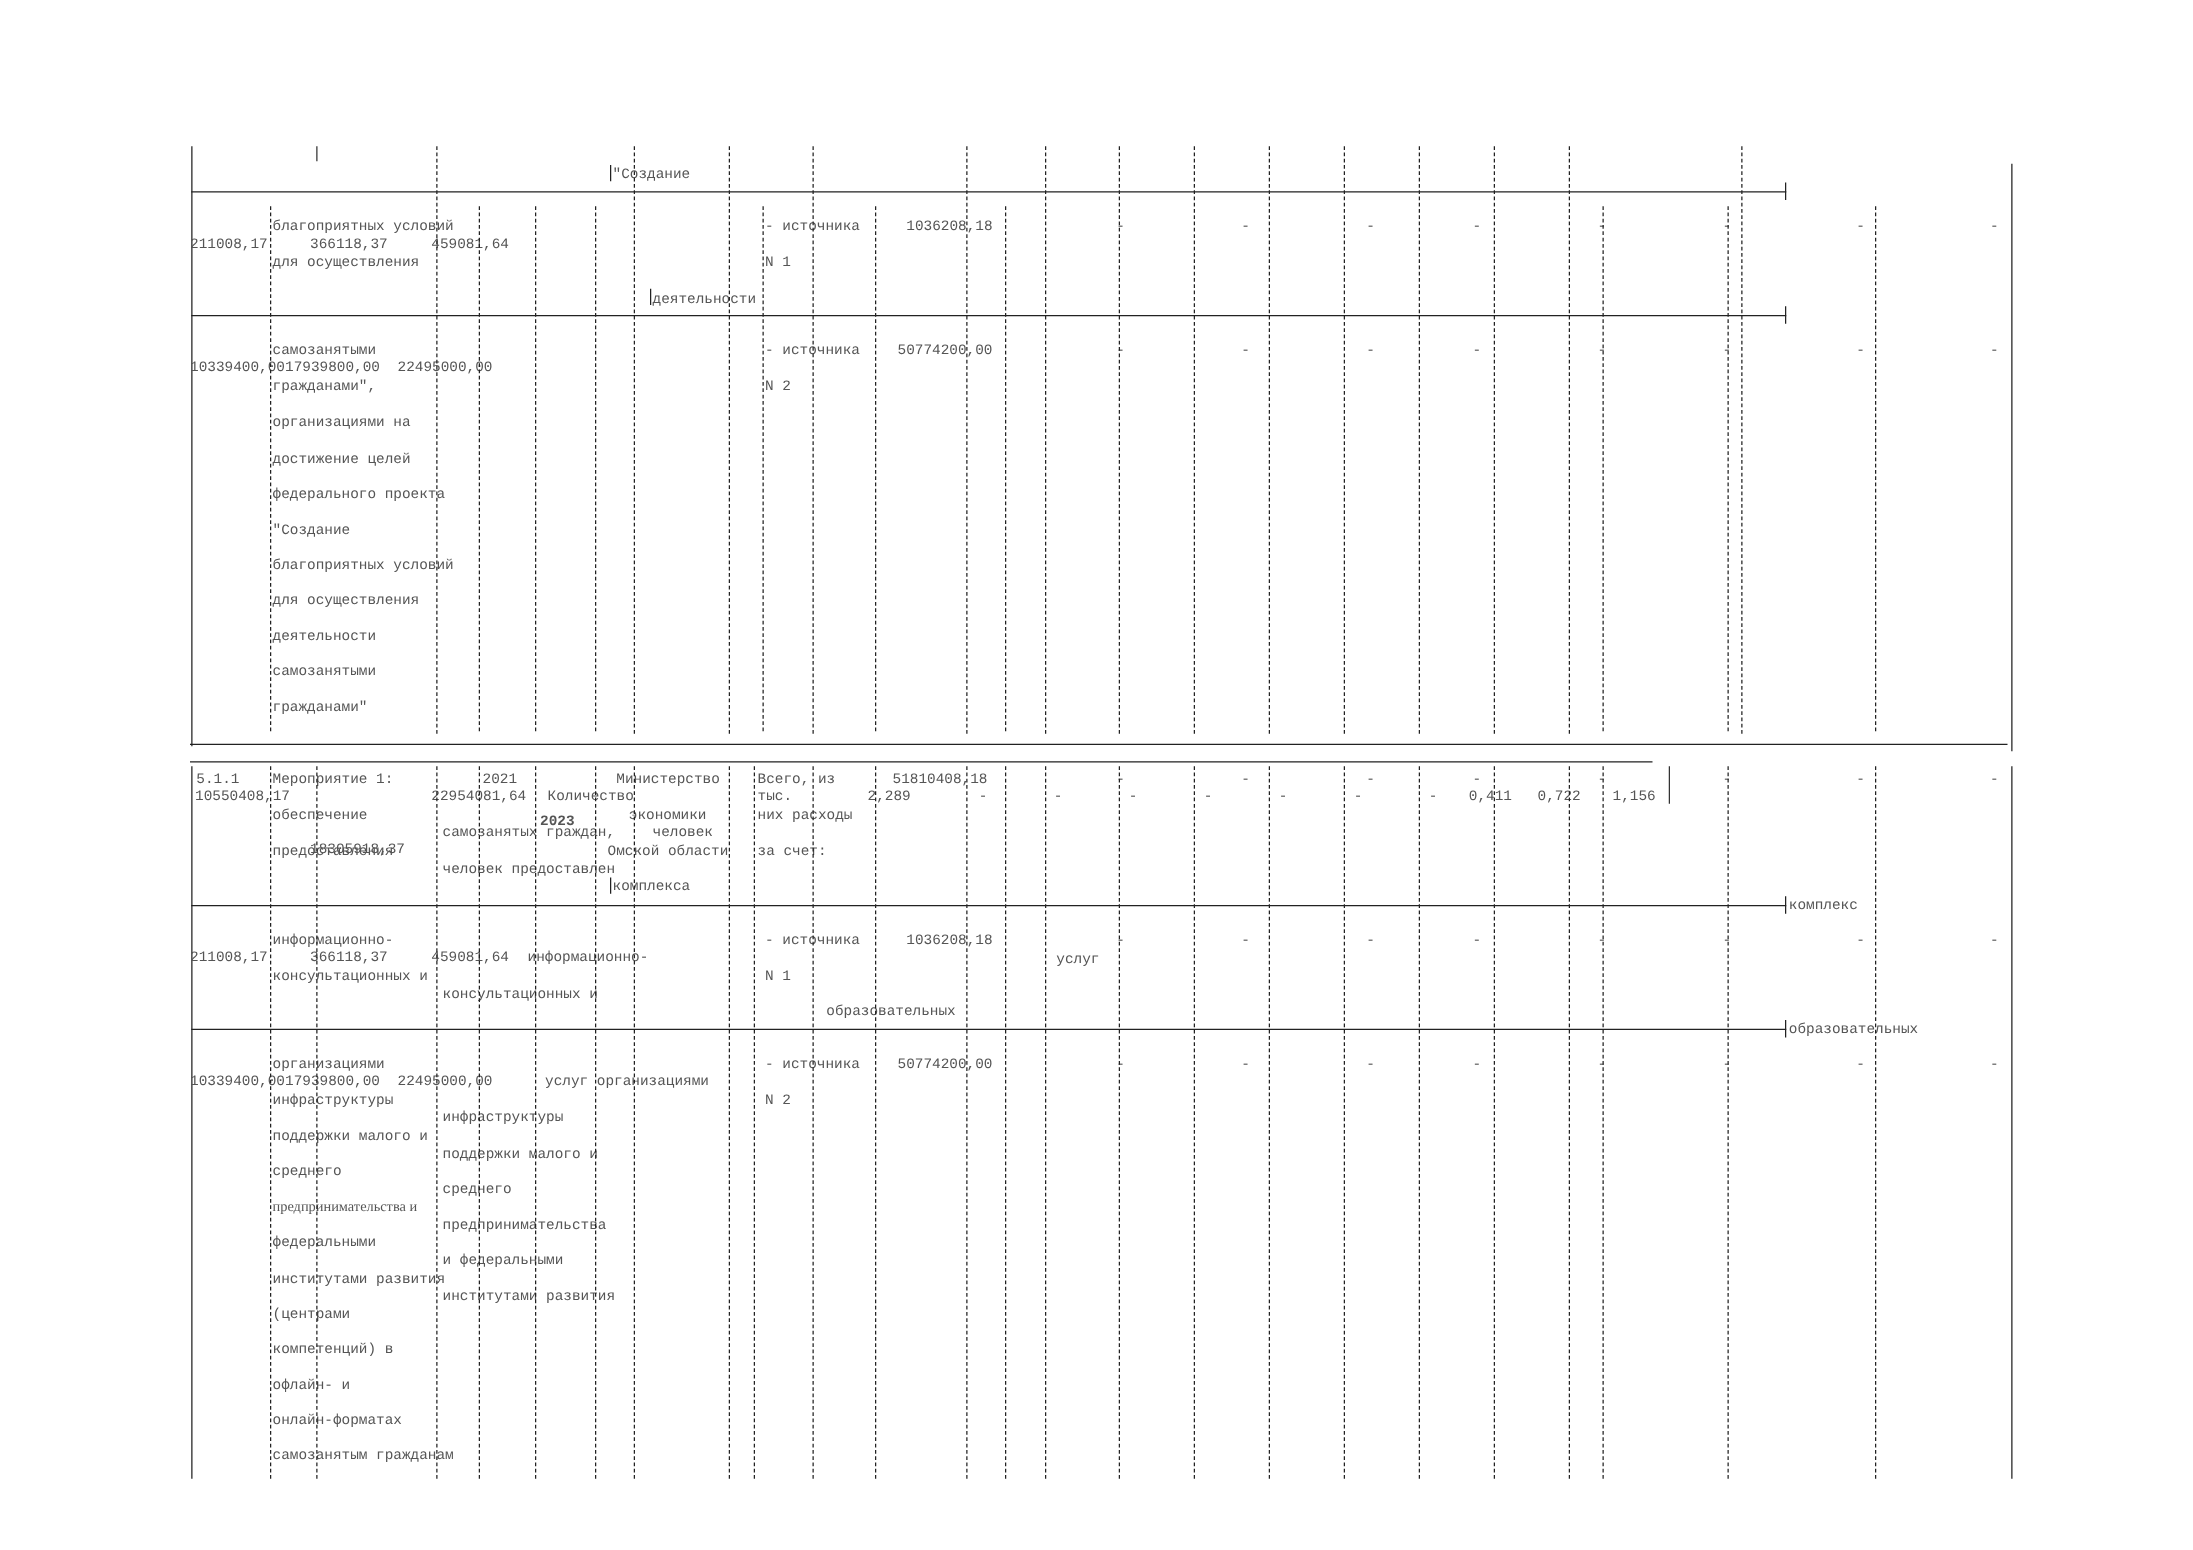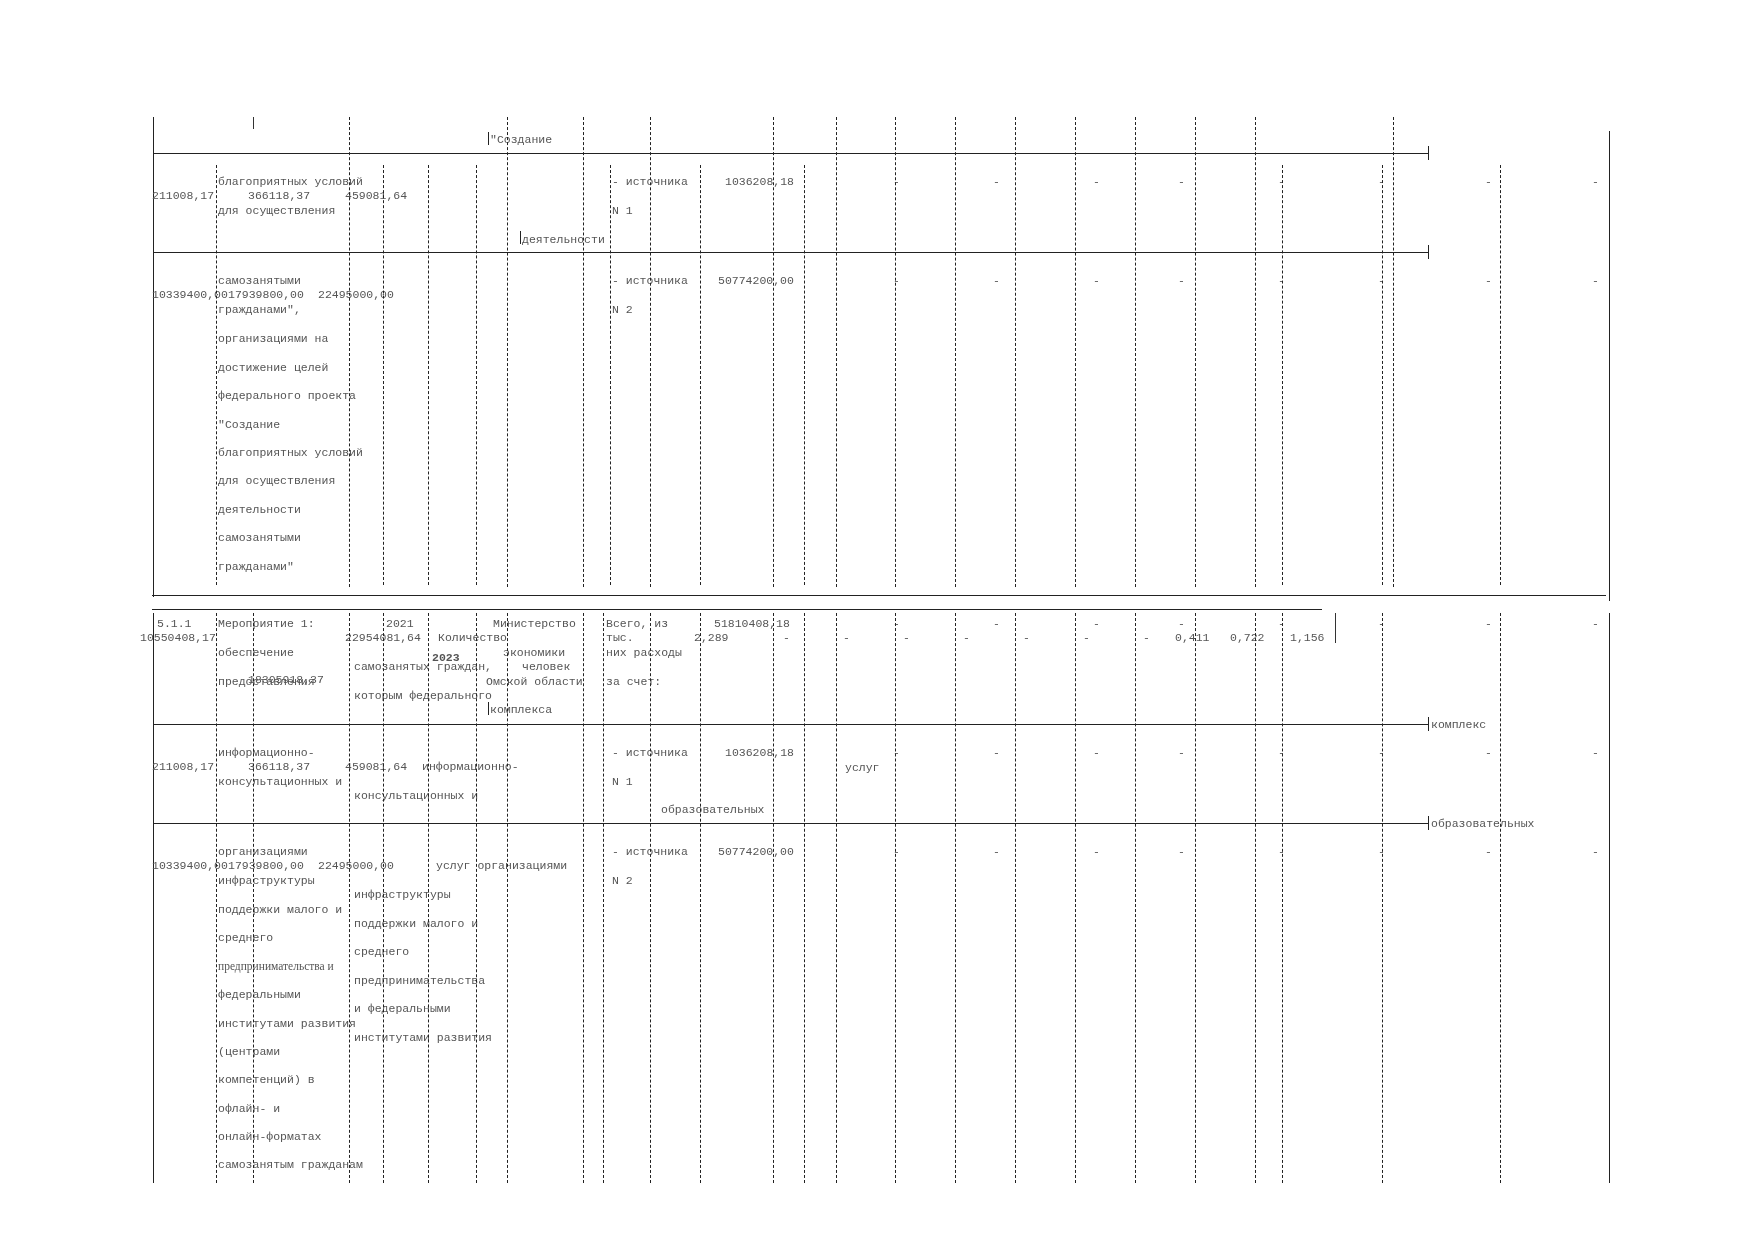--- a/index.html
+++ b/index.html
@@ -121,26 +121,26 @@
   <span class="t" style="left:503px;top:646px;">экономики</span>
   <span class="t" style="left:486px;top:675px;">Омской области</span>
   <span class="t" style="left:490px;top:703px;">комплекса</span>
   <div class="v" style="left:488px;top:702px;height:13px;"></div>
   <span class="t" style="left:606px;top:617px;">Всего, из</span>
   <span class="t" style="left:606px;top:646px;">них расходы</span>
   <span class="t" style="left:606px;top:675px;">за счет:</span>
   <span class="t" style="left:606px;top:631px;">тыс.</span>
   <span class="t" style="left:522px;top:660px;">человек</span>
   <span class="t" style="left:714px;top:617px;">51810408,18</span>
-  <span class="t" style="left:140px;top:631px;">10550408,17</span>
+  <span class="t" style="left:156px;top:631px;">10550408,17</span>
   <span class="t" style="left:248px;top:631px;margin-top:42px;">18305918,37</span>
   <span class="t" style="left:345px;top:631px;">22954081,64</span>
   <span class="t" style="left:438px;top:631px;">Количество</span>
   <span class="t" style="left:354px;top:660px;">самозанятых граждан,</span>
-  <span class="t" style="left:354px;top:689px;">которым федерального</span>
+  <span class="t" style="left:354px;top:689px;">человек предоставлен</span>
   <span class="t" style="left:694px;top:631px;">2,289</span>
   <span class="t" style="left:1175px;top:631px;">0,411</span>
   <span class="t" style="left:1230px;top:631px;">0,722</span>
   <span class="t" style="left:1290px;top:631px;">1,156</span>
 
   <span class="t" style="left:893px;top:617px;">-</span>
   <span class="t" style="left:993px;top:617px;">-</span>
   <span class="t" style="left:1093px;top:617px;">-</span>
   <span class="t" style="left:1178px;top:617px;">-</span>
   <span class="t" style="left:1278px;top:617px;">-</span>

